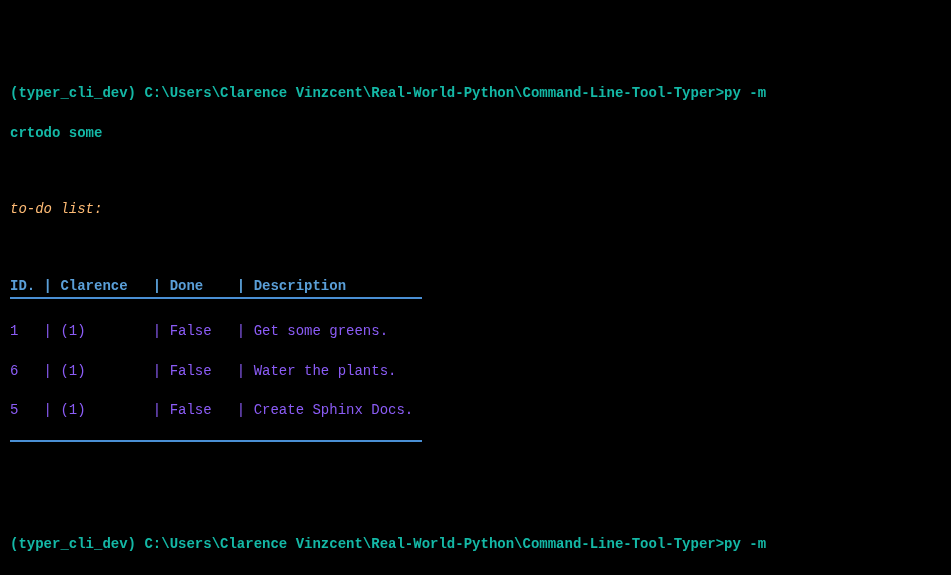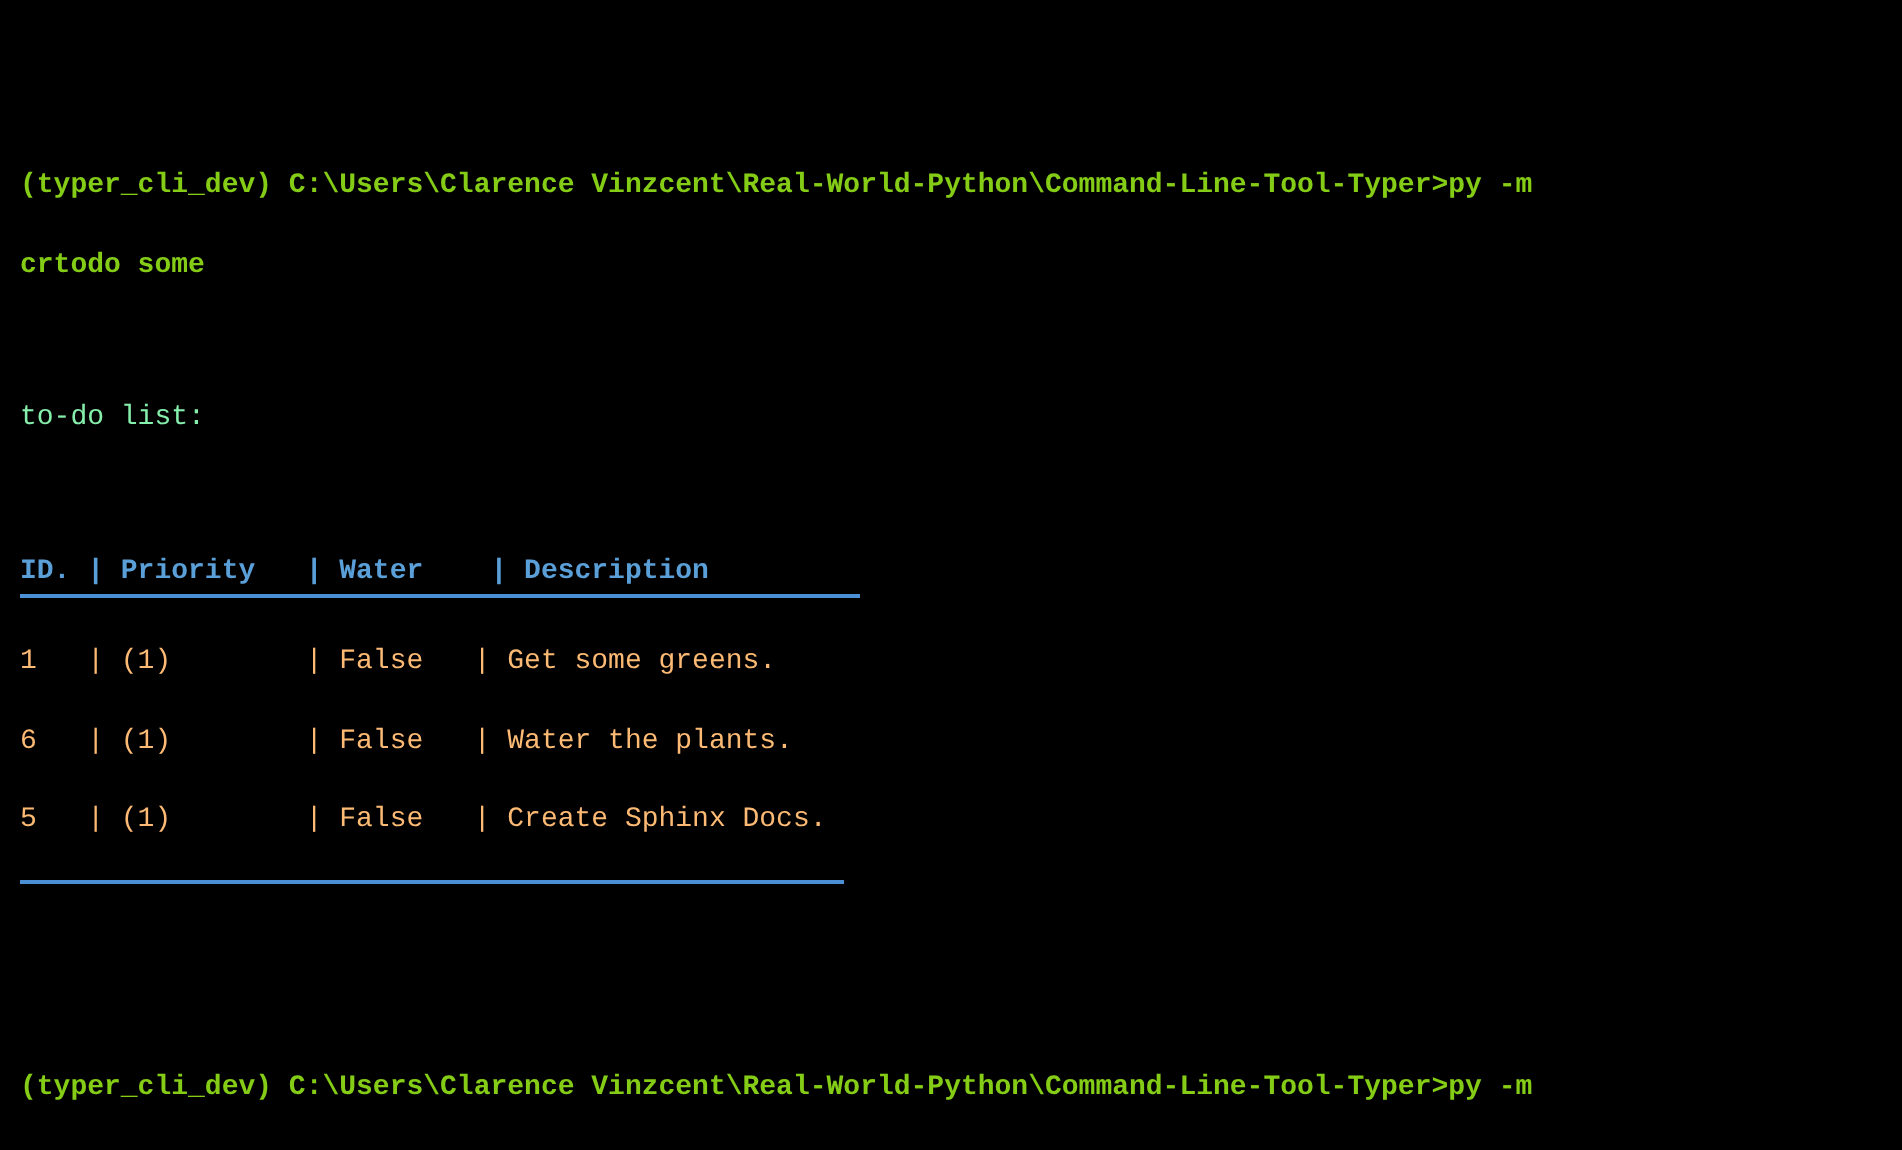--- a/index.html
+++ b/index.html
@@ -8,39 +8,39 @@
       color: #fff;
       font-family: 'Consolas', 'Monaco', 'Courier New', monospace;
       font-size: 14px;
       line-height: 1.4;
       padding: 6px 10px;
       width: 951px;
       height: 575px;
       overflow: hidden;
       white-space: pre;
     }
-    .white { color: #84cc16; font-weight: bold; }
-    .blue-title { color: #86efac; }
+    .white { color: #14b8a6; font-weight: bold; }
+    .blue-title { color: #fdba74; font-style: italic; }
     .blue-header { color: #5a9fd8; font-weight: bold; }
-    .blue-row { color: #fdba74; }
+    .blue-row { color: #8b5cf6; }
     .line { display: block; }
     .underline { border-bottom: 2px solid #4a8fd4; display: inline-block; }
     .blank { display: block; height: 18px; }
   </style>
 </head>
 <body>
 
 
 
 <span class="line white">(typer_cli_dev) C:\Users\Clarence Vinzcent\Real-World-Python\Command-Line-Tool-Typer&gt;py -m</span>
 <span class="line white">crtodo some</span>
 <span class="blank"></span>
 <span class="line blue-title">to-do list:</span>
 <span class="blank"></span>
-<span class="line blue-header underline">ID. | Priority   | Water    | Description         </span>
+<span class="line blue-header underline">ID. | Clarence   | Done    | Description         </span>
 <span class="line" style="height:4px;"></span>
 <span class="line blue-row">1   | (1)        | False   | Get some greens.    </span>
 <span class="line blue-row">6   | (1)        | False   | Water the plants.   </span>
 <span class="line blue-row">5   | (1)        | False   | Create Sphinx Docs. </span>
 <span class="line blue-header underline" style="height:2px;">                                                 </span>
 <span class="blank"></span>
 <span class="blank"></span>
 <span class="line white">(typer_cli_dev) C:\Users\Clarence Vinzcent\Real-World-Python\Command-Line-Tool-Typer&gt;py -m</span>
 <span class="line white">crtodo complete 1</span>
 

